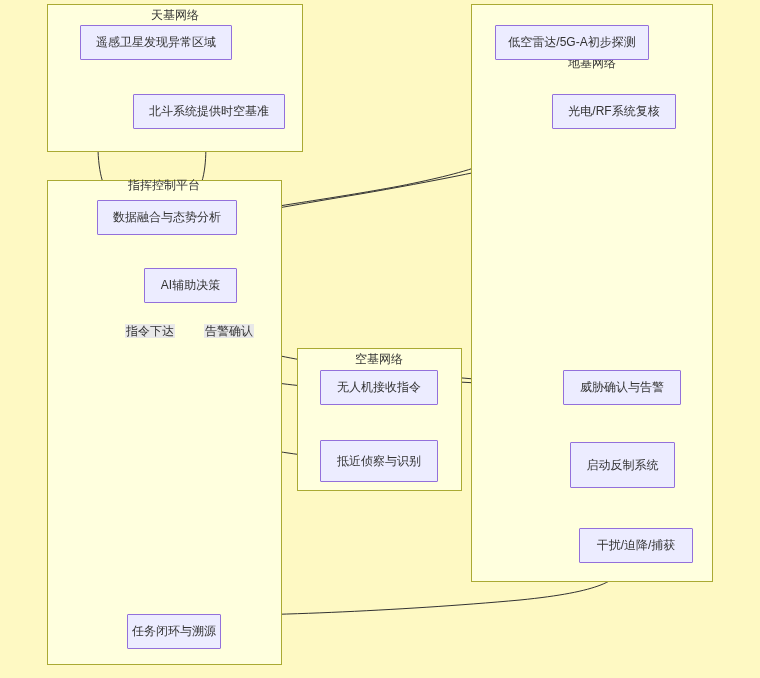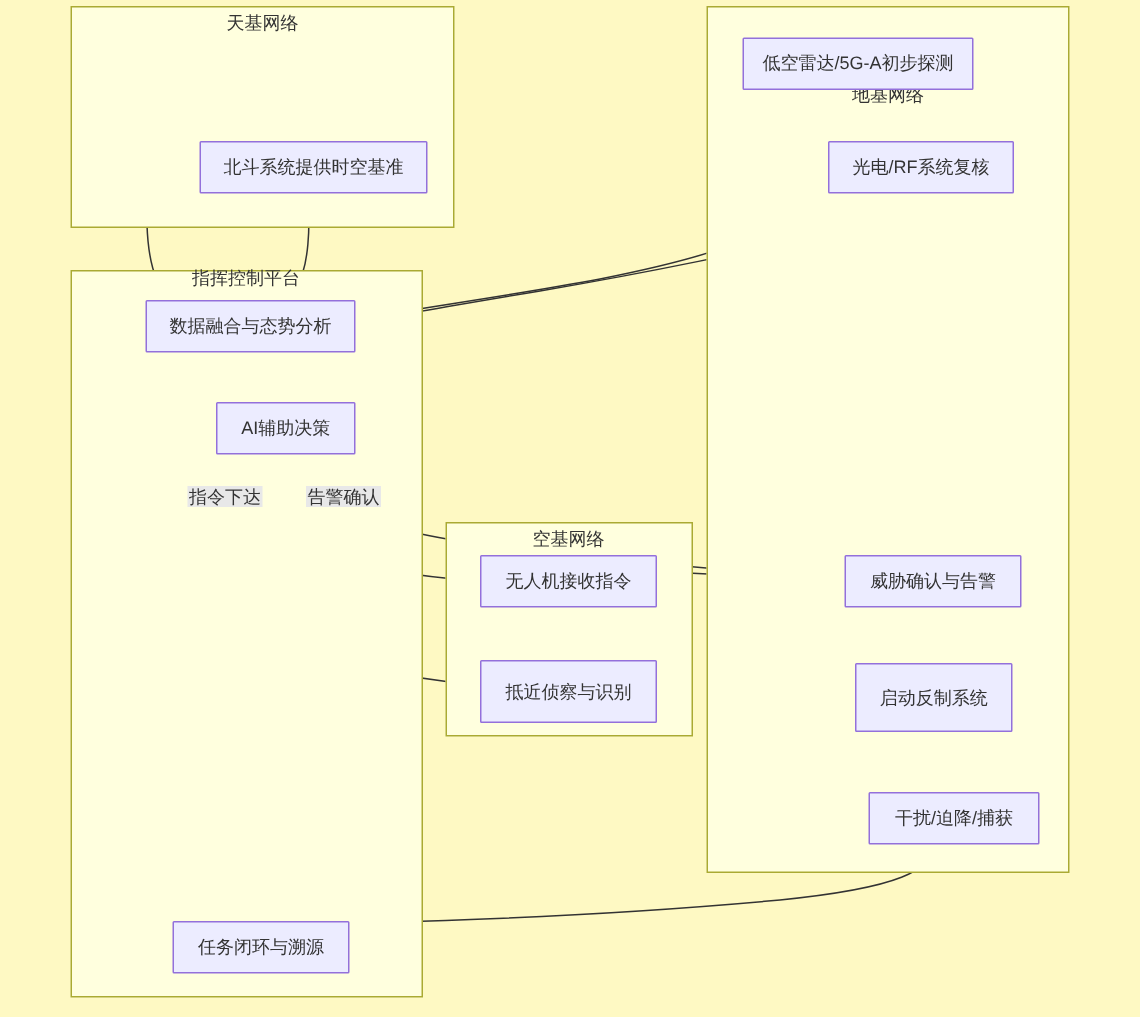--- a/index.html
+++ b/index.html
@@ -67,20 +67,21 @@
 
   <div class="cluster" style="left:471px;top:4px;width:242px;height:578px;"></div>
   <div class="cluster-title" style="left:592px;top:7px;margin-top:48px;">地基网络</div>
 
   <div class="cluster" style="left:47px;top:180px;width:235px;height:485px;"></div>
   <div class="cluster-title" style="left:164px;top:177px;">指挥控制平台</div>
 
   <div class="cluster" style="left:297px;top:348px;width:165px;height:143px;"></div>
   <div class="cluster-title" style="left:379px;top:351px;">空基网络</div>
 
+  <div class="node" style="left:80px;top:25px;width:152px;height:35px;">遥感卫星发现异常区域</div>
 
   <div class="node" style="left:133px;top:94px;width:152px;height:35px;">北斗系统提供时空基准</div>
 
   <div class="node" style="left:495px;top:25px;width:154px;height:35px;">低空雷达/5G-A初步探测</div>
 
   <div class="node" style="left:552px;top:94px;width:124px;height:35px;">光电/RF系统复核</div>
 
   <div class="node" style="left:97px;top:200px;width:140px;height:35px;">数据融合与态势分析</div>
 
   <div class="node" style="left:144px;top:268px;width:93px;height:35px;">AI辅助决策</div>
@@ -88,18 +89,18 @@
   <div class="node" style="left:320px;top:370px;width:118px;height:35px;">无人机接收指令</div>
 
   <div class="node" style="left:320px;top:440px;width:118px;height:42px;">抵近侦察与识别</div>
 
   <div class="node" style="left:563px;top:370px;width:118px;height:35px;">威胁确认与告警</div>
 
   <div class="node" style="left:570px;top:442px;width:105px;height:46px;">启动反制系统</div>
 
   <div class="node" style="left:565px;top:528px;width:114px;height:35px;margin-left:14px;">干扰/迫降/捕获</div>
 
-  <div class="node" style="left:115px;top:614px;width:118px;height:35px;">任务闭环与溯源</div>
+  <div class="node" style="left:127px;top:614px;width:94px;height:35px;">任务闭环与溯源</div>
 
   <div class="edge-label" style="left:150px;top:324px;">指令下达</div>
   <div class="edge-label" style="left:229px;top:324px;">告警确认</div>
 
 </div>
 
 </body></html>

